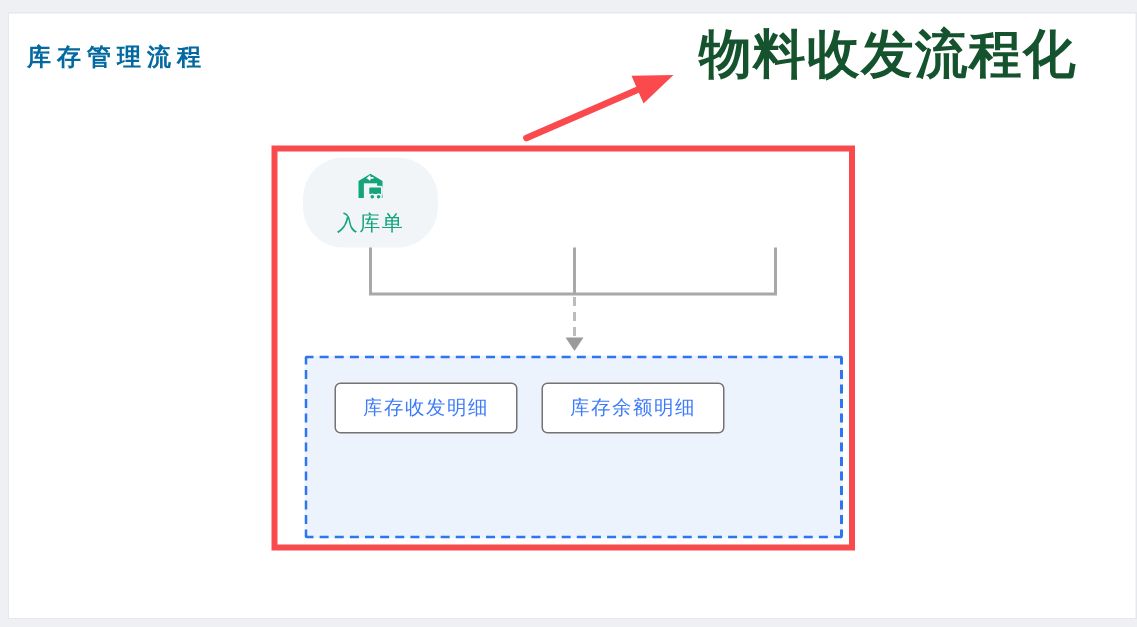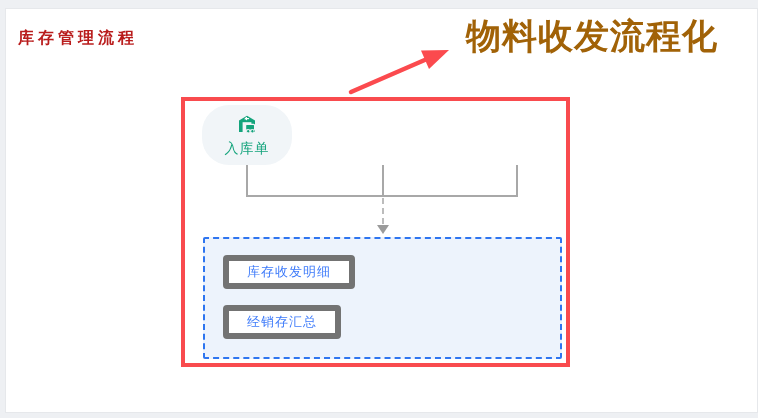--- a/index.html
+++ b/index.html
@@ -21,30 +21,30 @@
     background: #ffffff;
     border: 1px solid #e6e8eb;
   }
 
   .page-title {
     position: absolute;
     left: 18px; top: 28px;
     font-size: 16px;
     font-weight: bold;
     letter-spacing: 4px;
-    color: #b91c1c;
+    color: #0369a1;
   }
 
   .annotation-text {
     position: absolute;
     left: 466px; top: 13px;
     font-size: 35px;
     font-weight: bold;
     letter-spacing: 1px;
-    color: #a16207;
+    color: #14532d;
     white-space: nowrap;
   }
 
   .annotation-arrow {
     position: absolute;
     left: 343px; top: 42px;
     width: 115px; height: 55px;
   }
 
   .highlight-box {
@@ -121,21 +121,21 @@
     gap: 16px;
     margin-bottom: 16px;
   }
   .report-btn {
     height: 34px;
     display: inline-flex;
     align-items: center;
     justify-content: center;
     padding: 0 18px;
     background: #ffffff;
-    border: 6px solid #737373;
+    border: 1px solid #737373;
     border-radius: 4px;
     font-size: 13px;
     letter-spacing: 1px;
     color: #3e7bfa;
     white-space: nowrap;
     cursor: pointer;
   }
 </style>
 </head>
 <body>
@@ -173,18 +173,18 @@
   <div class="conn-v" id="conn-v1"></div>
   <div class="conn-v" id="conn-v2"></div>
   <div class="conn-v" id="conn-v3"></div>
   <div class="conn-h"></div>
   <div class="conn-dashed"></div>
   <div class="conn-arrowhead"></div>
 
   <div class="reports-box">
     <div class="reports-row">
       <div class="report-btn">库存收发明细</div>
+      <div class="report-btn">库存余额明细</div>
     </div>
     <div class="reports-row">
-      <div class="report-btn">经销存汇总</div>
     </div>
   </div>
 </div>
 
 </body></html>

